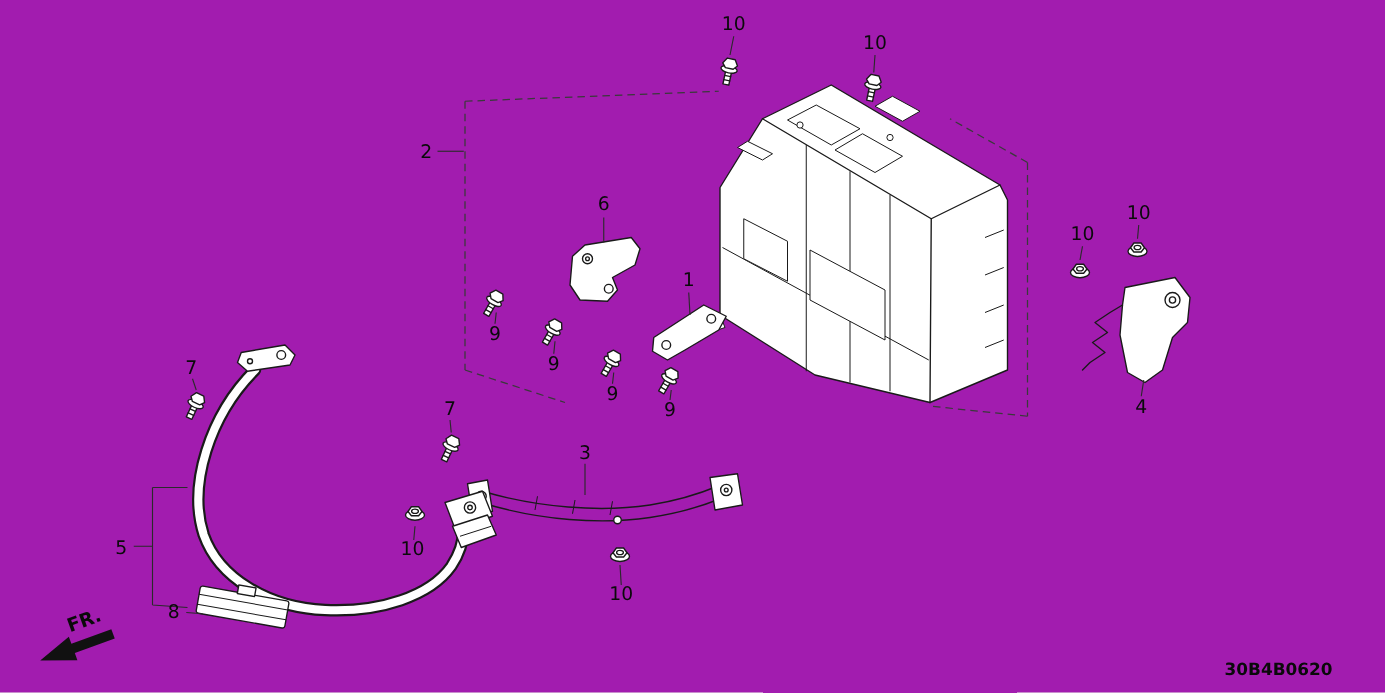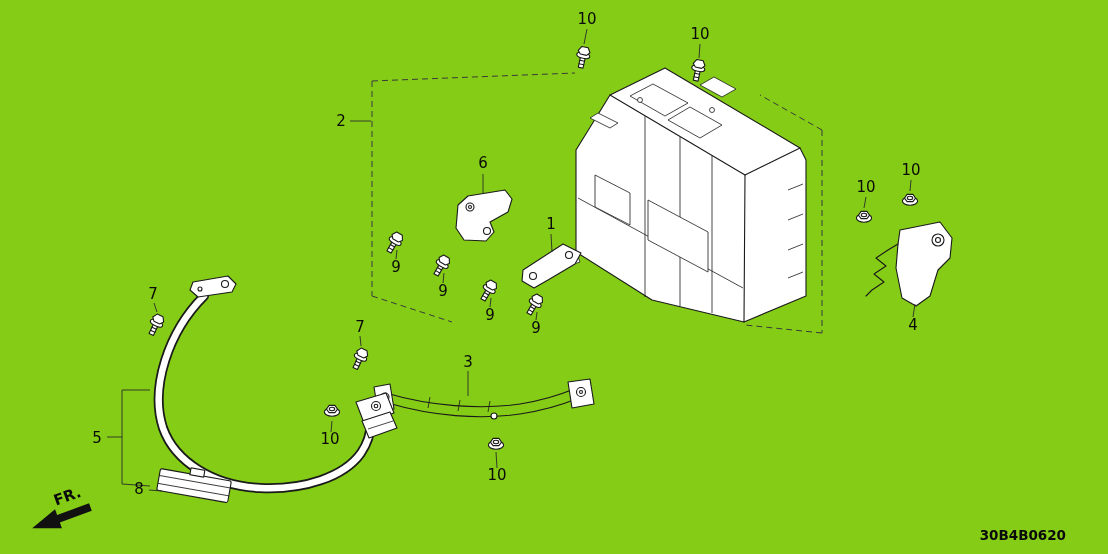--- a/index.html
+++ b/index.html
@@ -1,18 +1,18 @@
 <!DOCTYPE html>
 <html><head>
 <meta charset="utf-8">
 <style>
   html,body { margin:0; padding:0; background:#e8e8e8; }
   .stage {
     position:relative; width:1108px; height:554px;
-    background:#84cc16; overflow:hidden; margin:0 auto;
+    background:#a21caf; overflow:hidden; margin:0 auto;
     font-family:"DejaVu Sans", sans-serif;
   }
   .stage svg { position:absolute; left:0; top:0; }
   .ln   { fill:none; stroke:#1a1a1a; stroke-width:1.1; stroke-linejoin:round; stroke-linecap:round; }
   .thin { fill:none; stroke:#1a1a1a; stroke-width:0.8; stroke-linejoin:round; }
   .fw   { fill:#ffffff; }
   .ld   { stroke:#2a2a2a; stroke-width:0.9; fill:none; }
   .dash { stroke:#3a3a3a; stroke-width:1; stroke-dasharray:6 4; fill:none; }
   .cable-out { fill:none; stroke:#1a1a1a; stroke-width:10; stroke-linecap:round; }
   .cable-in  { fill:none; stroke:#ffffff; stroke-width:6.5; stroke-linecap:round; }

